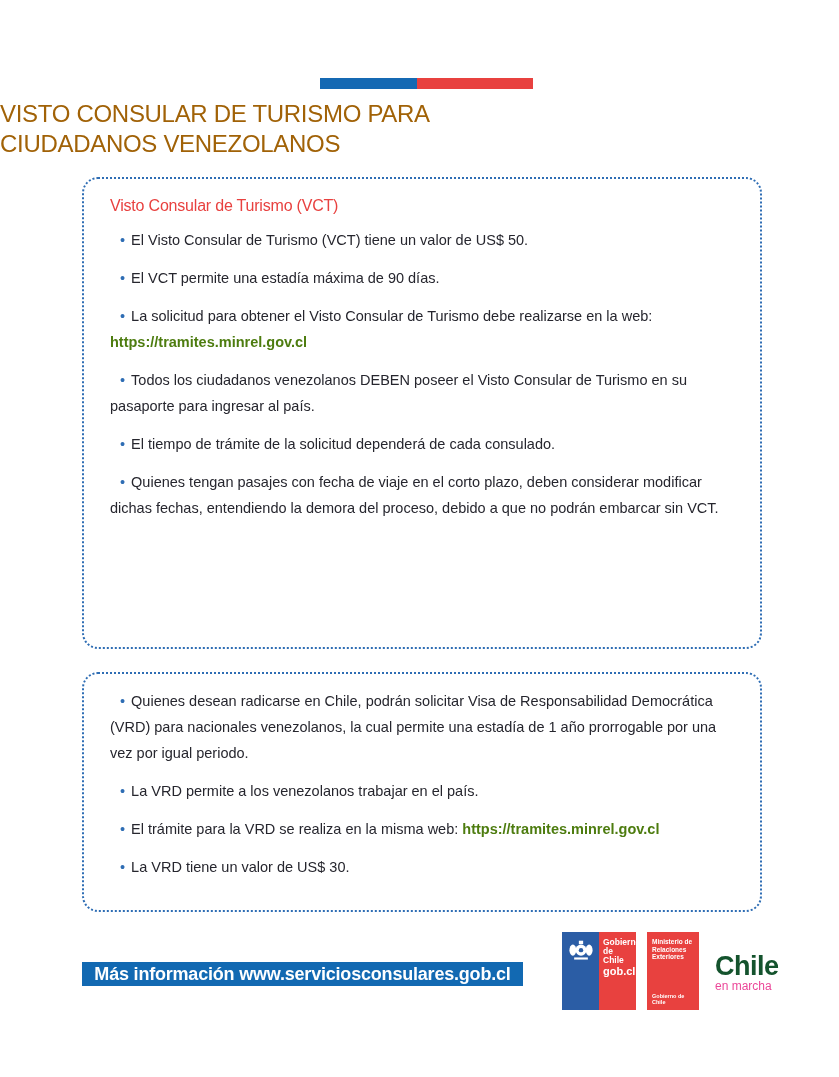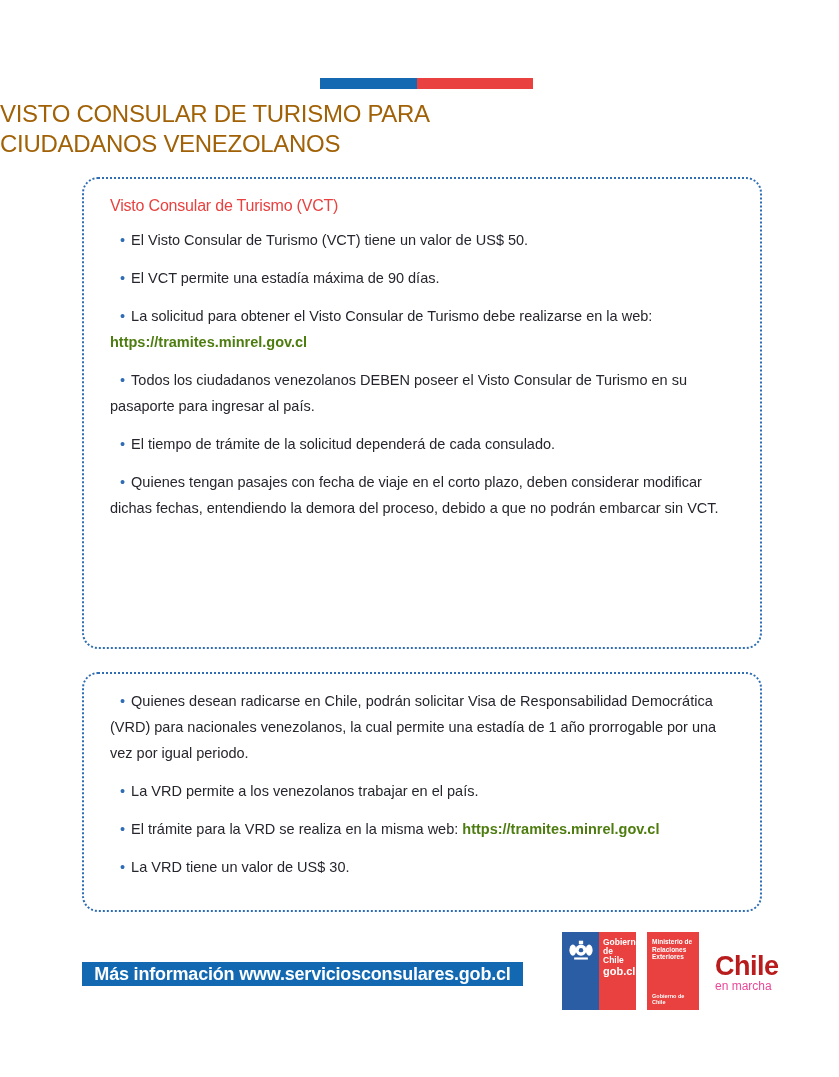--- a/index.html
+++ b/index.html
@@ -68,21 +68,21 @@
   .logo-gob .gob-title{font-size:8.5px;font-weight:bold;line-height:9px;white-space:pre-line;}
   .logo-gob .gob-sub{font-size:11px;font-weight:bold;}
   .logo-minrel{
     width:52px;height:78px;background:#e8413f;color:#fff;box-sizing:border-box;
     padding:6px 4px 5px 5px;display:flex;flex-direction:column;justify-content:space-between;
     margin-right:10px;
   }
   .logo-minrel .min-title{font-size:6.5px;font-weight:bold;line-height:7.5px;white-space:pre-line;}
   .logo-minrel .min-sub{font-size:5.5px;font-weight:bold;}
   .chile-mark{padding-top:22px;margin-left:6px;}
-  .chile-word{font-size:27px;font-weight:bold;color:#b91c1c;line-height:25px;letter-spacing:-0.5px;}
+  .chile-word{font-size:27px;font-weight:bold;color:#14532d;line-height:25px;letter-spacing:-0.5px;}
   .chile-sub{font-size:12px;color:#ec4899;line-height:14px;}
   .emblem{margin-top:7px;}
 </style>
 </head>
 <body>
 
 <div class="page">
 
   <div class="flag-bar">
     <div class="flag-blue"></div>

